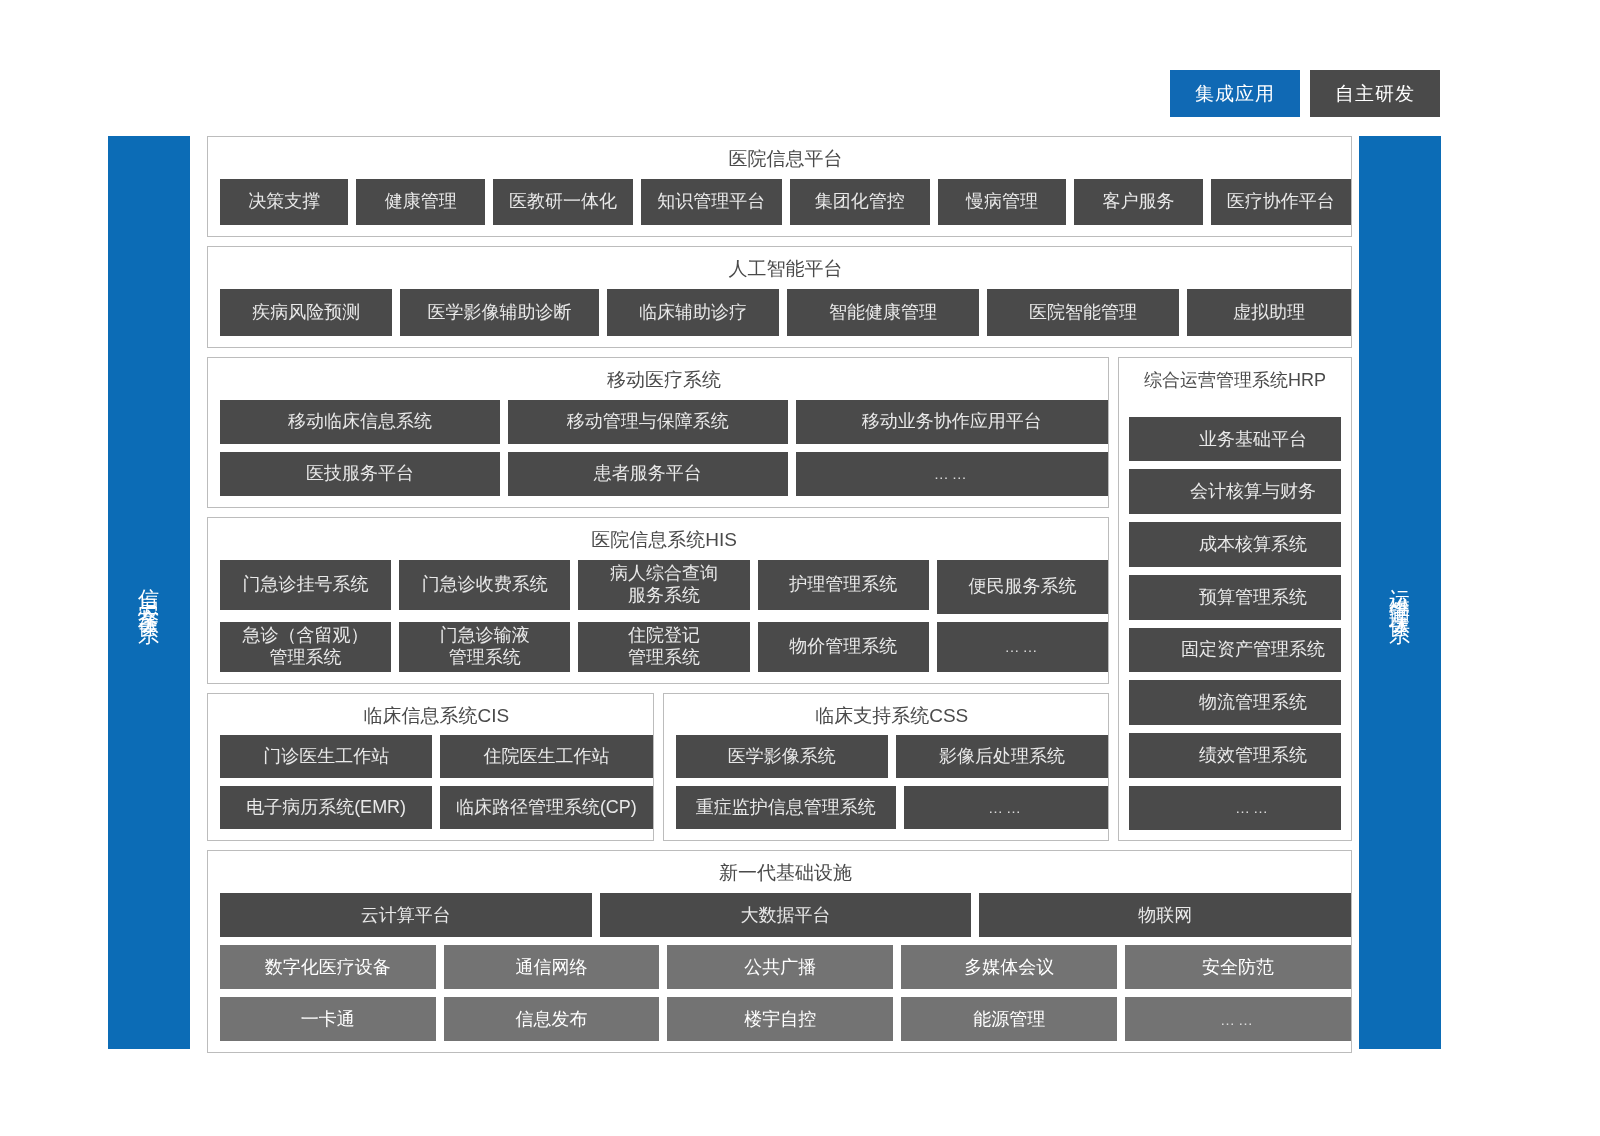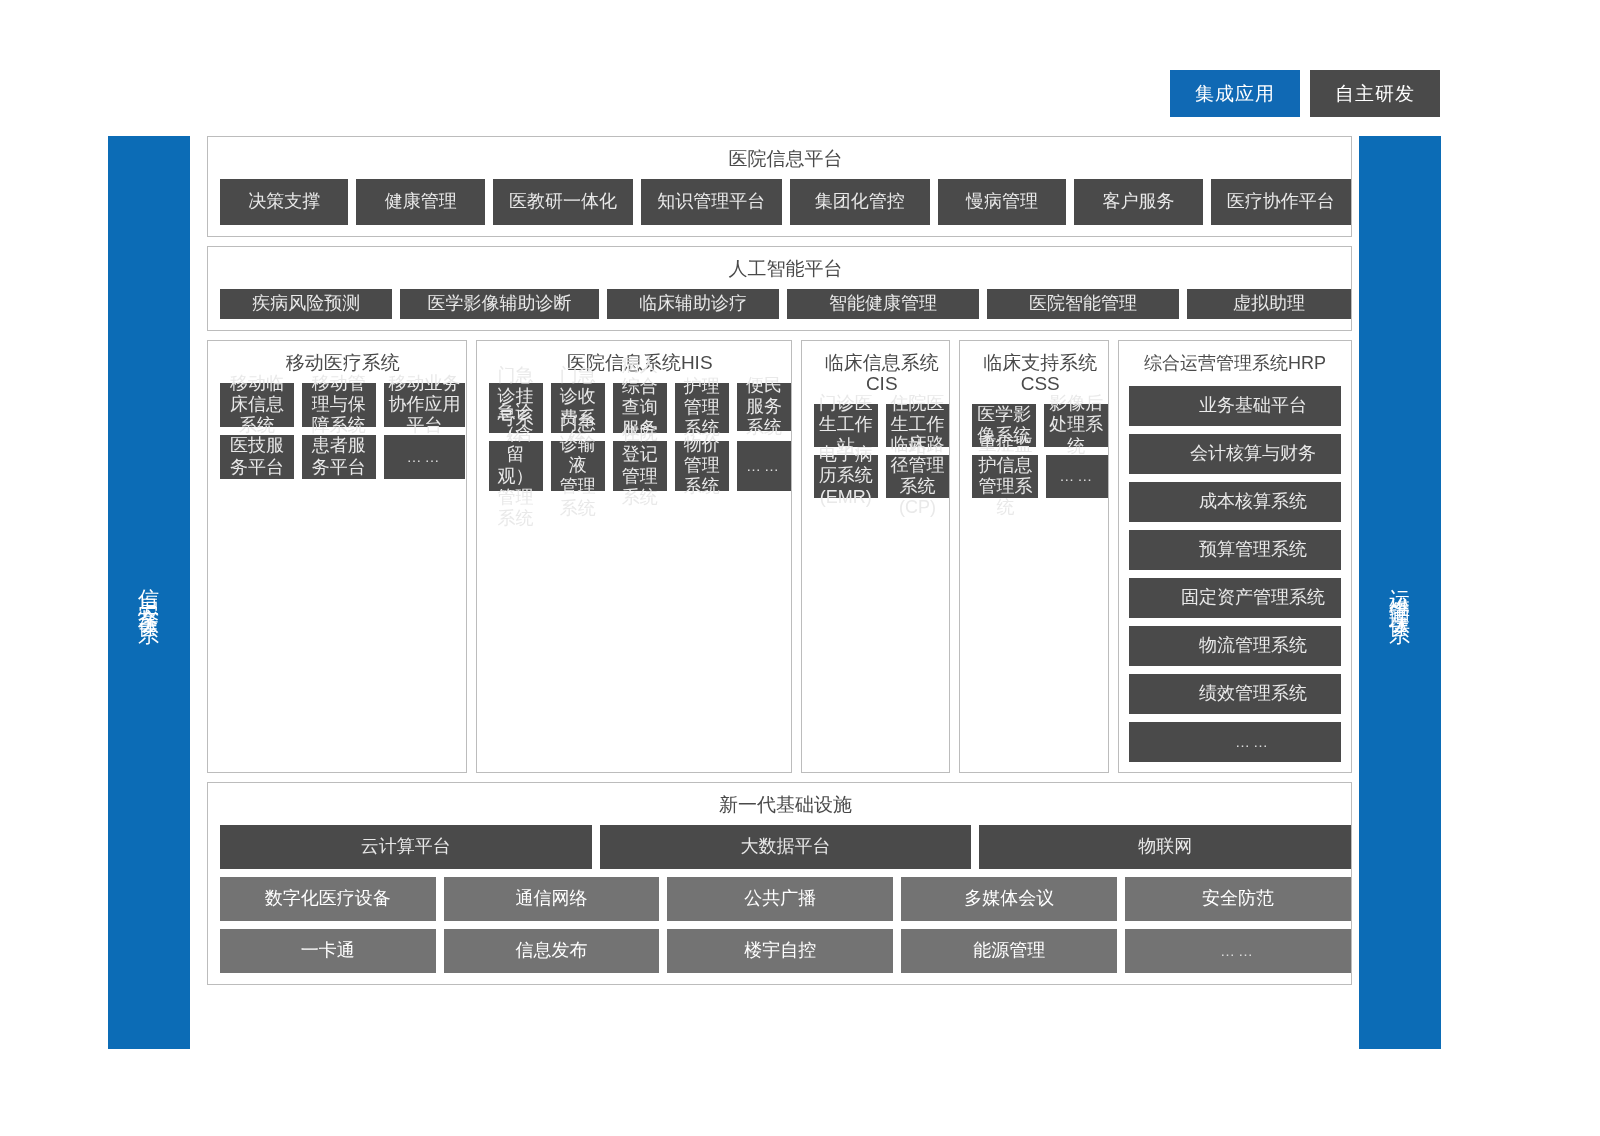--- a/index.html
+++ b/index.html
@@ -58,33 +58,33 @@
     text-align:center;font-size:18px;line-height:1.18;
     padding:6px 4px;box-sizing:border-box;white-space:pre-line;
   }
   .box.blue{background:#737373;color:#ffffff;}
   .box.dots{letter-spacing:3px;font-size:15px;color:#dcdcdc;}
 
   
   .h44{height:44px;}
   .h46{height:46px;}
   .h43{height:43px;}
-  .h47{height:30px;}
+  .h47{height:47px;}
 
   
   .mid{display:flex;gap:9px;flex:0 0 auto;}
-  .mid-left{width:902px;display:flex;flex-direction:row;gap:9px;}
+  .mid-left{width:902px;display:flex;flex-direction:column;gap:9px;}
   .mid-right{width:234px;}
 
   .hrp{
     border:1px solid #bcbcbc;background:#ffffff;box-sizing:border-box;
     padding:8px 10px 10px 10px;height:100%;
     display:flex;flex-direction:column;
   }
-  .hrp-title{text-align:center;font-size:18px;color:#4a4a4a;padding:2px 0 11px 0;}
+  .hrp-title{text-align:center;font-size:18px;color:#4a4a4a;padding:2px 0 25px 0;}
   .hrp-list{display:flex;flex-direction:column;gap:8px;flex:1;}
   .hrp-list .box{flex:1;min-height:40px;padding-left:40px;}
 
   .pair{display:flex;gap:9px;}
   .pair > .panel{flex:1;box-sizing:border-box;}
 </style>
 </head>
 <body>
 
 <div class="page">
@@ -149,21 +149,21 @@
         </div>
 
         <div class="panel">
           <div class="panel-title">医院信息系统HIS</div>
           <div class="row">
             <div class="box h50" style="flex:1;height:50px">门急诊挂号系统</div>
             <div class="box" style="flex:1;height:50px">门急诊收费系统</div>
             <div class="box" style="flex:1;height:50px">病人综合查询
 服务系统</div>
             <div class="box" style="flex:1;height:50px">护理管理系统</div>
-            <div class="box" style="flex:1;height:48px">便民服务系统</div>
+            <div class="box" style="flex:1;height:54px">便民服务系统</div>
           </div>
           <div class="row">
             <div class="box" style="flex:1;height:50px">急诊（含留观）
 管理系统</div>
             <div class="box" style="flex:1;height:50px">门急诊输液
 管理系统</div>
             <div class="box" style="flex:1;height:50px">住院登记
 管理系统</div>
             <div class="box" style="flex:1;height:50px">物价管理系统</div>
             <div class="box dots" style="flex:1;height:50px">……</div>

